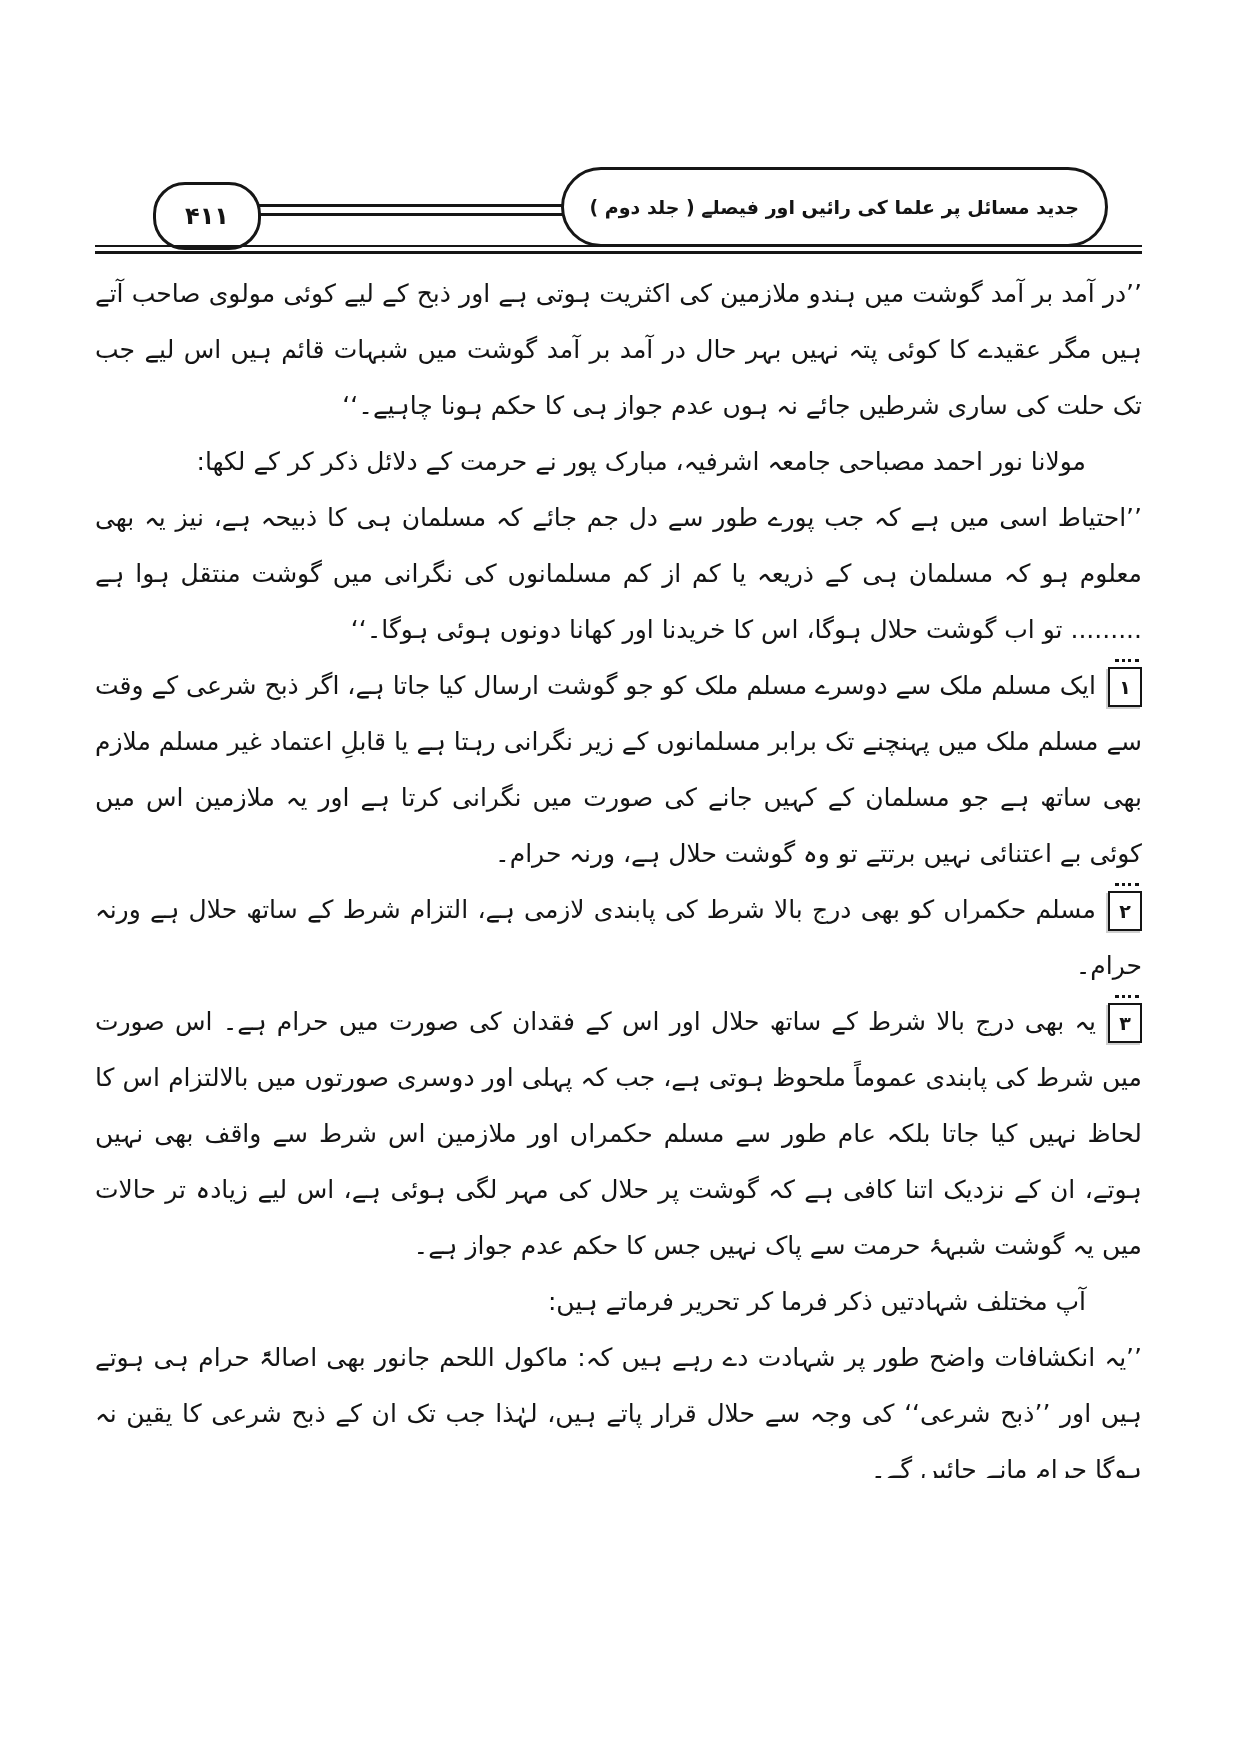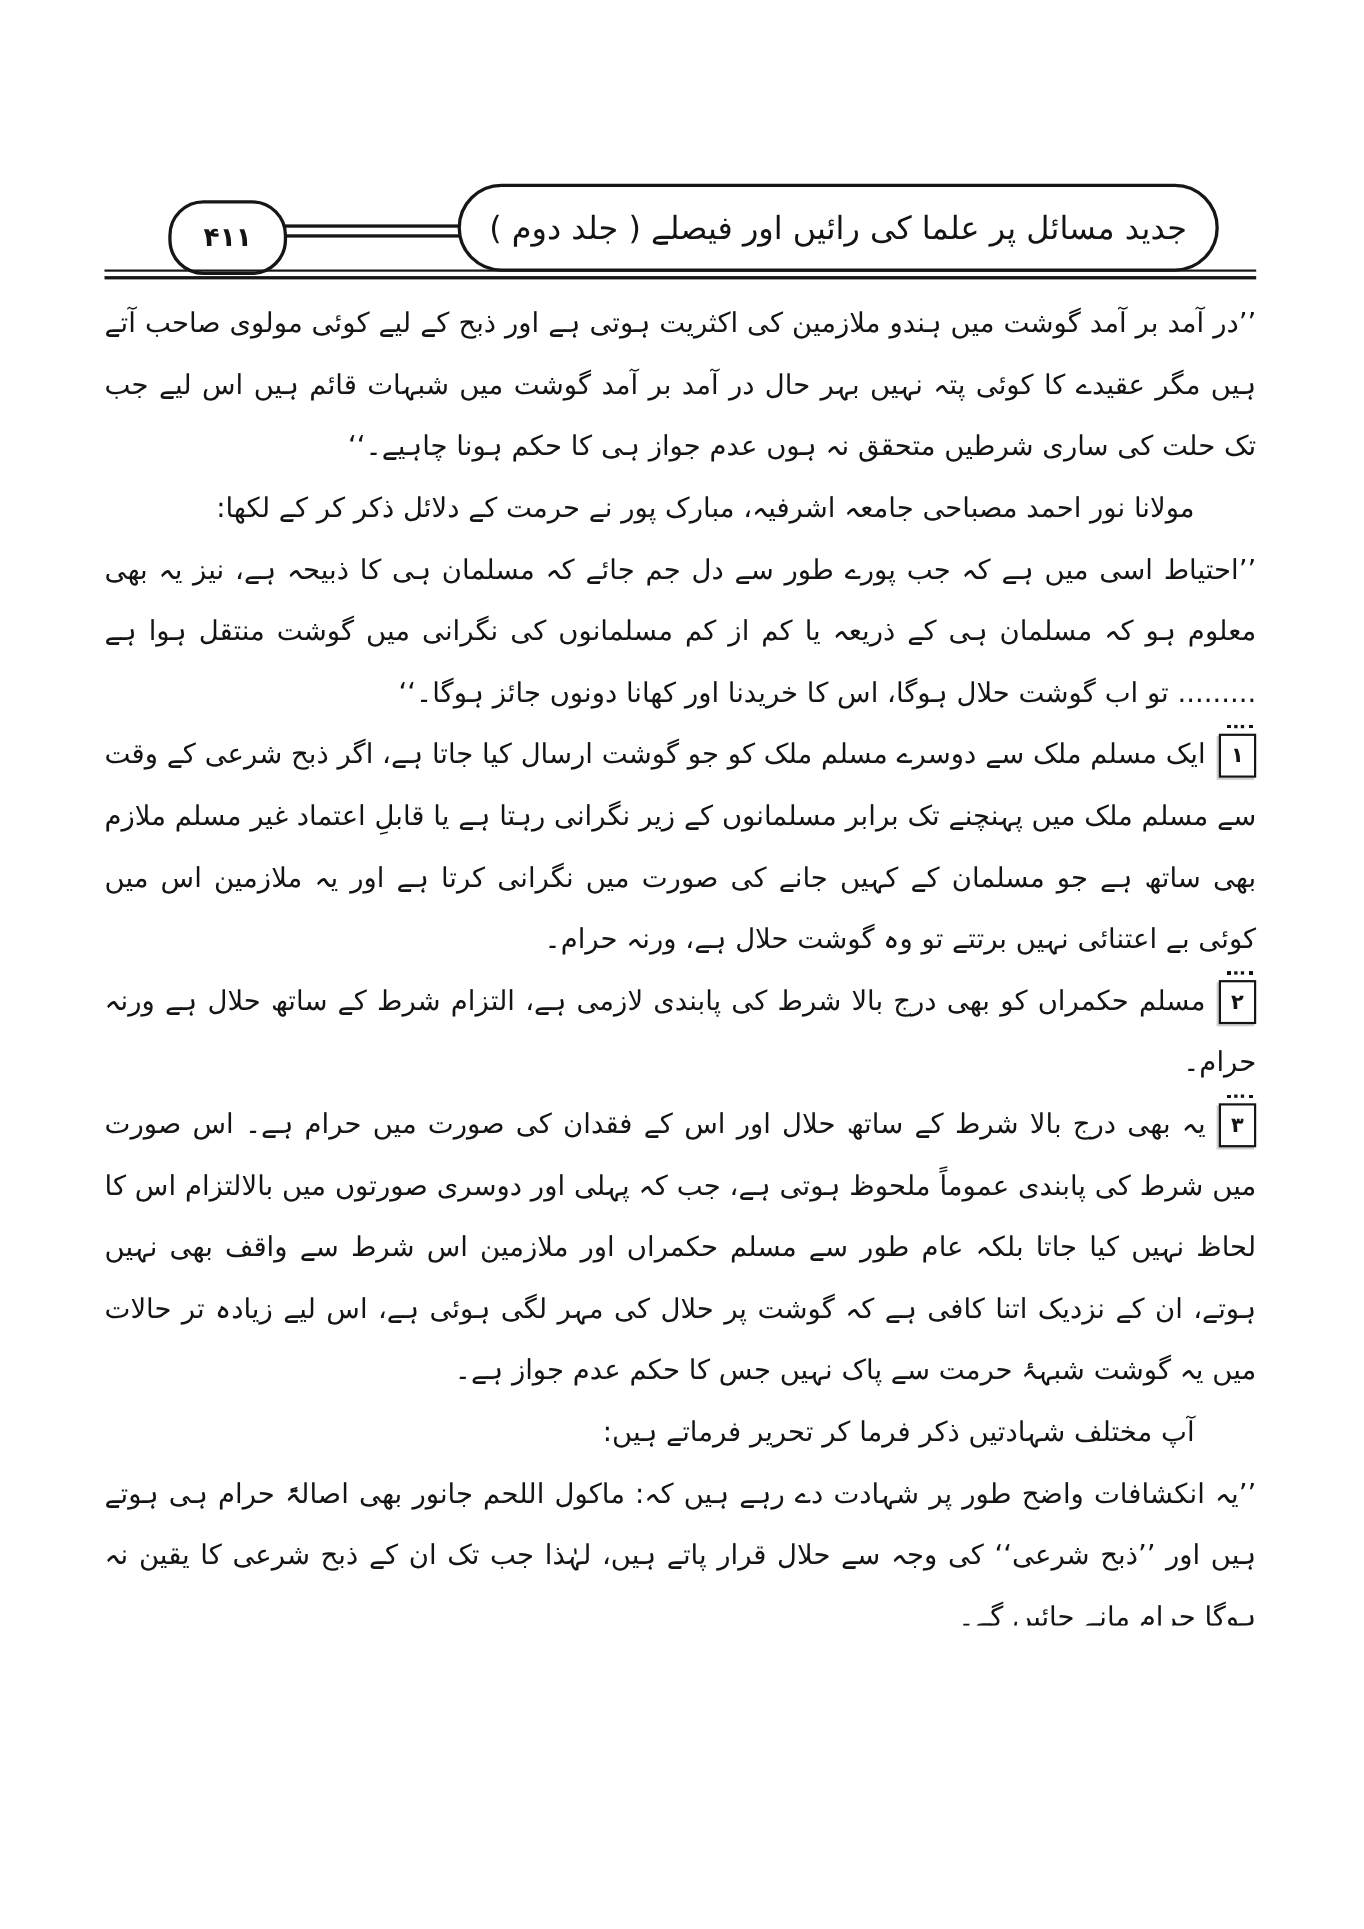--- a/index.html
+++ b/index.html
@@ -44,22 +44,22 @@
     height: 74px;
     background: #ffffff;
     border: 3px solid #161616;
     border-radius: 40px;
     display: flex;
     align-items: center;
     justify-content: center;
     padding: 0 26px;
   }
   .book-title {
-    font-size: 29px;
-    font-weight: normal;
+    font-size: 19px;
+    font-weight: bold;
     direction: rtl;
     white-space: nowrap;
   }
   .hdr-rule {
     position: absolute;
     left: 95px;
     right: 98px;
     top: 245px;
     height: 4px;
     border-top: 2px solid #161616;
@@ -113,25 +113,25 @@
       <span class="pg-num">۴۱۱</span>
     </div>
     <div class="title-capsule">
       <span class="book-title">جدید مسائل پر علما کی رائیں اور فیصلے ( جلد دوم )</span>
     </div>
     <div class="hdr-rule"></div>
   </div>
 
   <div class="text-body">
 
-    <p>’’در آمد بر آمد گوشت میں ہندو ملازمین کی اکثریت ہوتی ہے اور ذبح کے لیے کوئی مولوی صاحب آتے ہیں مگر عقیدے کا کوئی پتہ نہیں بہر حال در آمد بر آمد گوشت میں شبہات قائم ہیں اس لیے جب تک حلت کی ساری شرطیں متحقق نہ ہوں عدم جواز ہی کا حکم ہونا چاہیے۔‘‘</p>
+    <p>’’در آمد بر آمد گوشت میں ہندو ملازمین کی اکثریت ہوتی ہے اور ذبح کے لیے کوئی مولوی صاحب آتے ہیں مگر عقیدے کا کوئی پتہ نہیں بہر حال در آمد بر آمد گوشت میں شبہات قائم ہیں اس لیے جب تک حلت کی ساری شرطیں جائے نہ ہوں عدم جواز ہی کا حکم ہونا چاہیے۔‘‘</p>
 
     <p class="indent">مولانا نور احمد مصباحی جامعہ اشرفیہ، مبارک پور نے حرمت کے دلائل ذکر کر کے لکھا:</p>
 
-    <p>’’احتیاط اسی میں ہے کہ جب پورے طور سے دل جم جائے کہ مسلمان ہی کا ذبیحہ ہے، نیز یہ بھی معلوم ہو کہ مسلمان ہی کے ذریعہ یا کم از کم مسلمانوں کی نگرانی میں گوشت منتقل ہوا ہے ......... تو اب گوشت حلال ہوگا، اس کا خریدنا اور کھانا دونوں جائز ہوگا۔‘‘</p>
+    <p>’’احتیاط اسی میں ہے کہ جب پورے طور سے دل جم جائے کہ مسلمان ہی کا ذبیحہ ہے، نیز یہ بھی معلوم ہو کہ مسلمان ہی کے ذریعہ یا کم از کم مسلمانوں کی نگرانی میں گوشت منتقل ہوا ہے ......... تو اب گوشت حلال ہوگا، اس کا خریدنا اور کھانا دونوں ہوئی ہوگا۔‘‘</p>
 
 
     <p>
       <span class="num-box">۱</span><span>ایک مسلم ملک سے دوسرے مسلم ملک کو جو گوشت ارسال کیا جاتا ہے، اگر ذبح شرعی کے وقت سے مسلم ملک میں پہنچنے تک برابر مسلمانوں کے زیر نگرانی رہتا ہے یا قابلِ اعتماد غیر مسلم ملازم بھی ساتھ ہے جو مسلمان کے کہیں جانے کی صورت میں نگرانی کرتا ہے اور یہ ملازمین اس میں کوئی بے اعتنائی نہیں برتتے تو وہ گوشت حلال ہے، ورنہ حرام۔</span>
     </p>
 
     <p>
       <span class="num-box">۲</span><span>مسلم حکمراں کو بھی درج بالا شرط کی پابندی لازمی ہے، التزام شرط کے ساتھ حلال ہے ورنہ حرام۔</span>
     </p>
 

